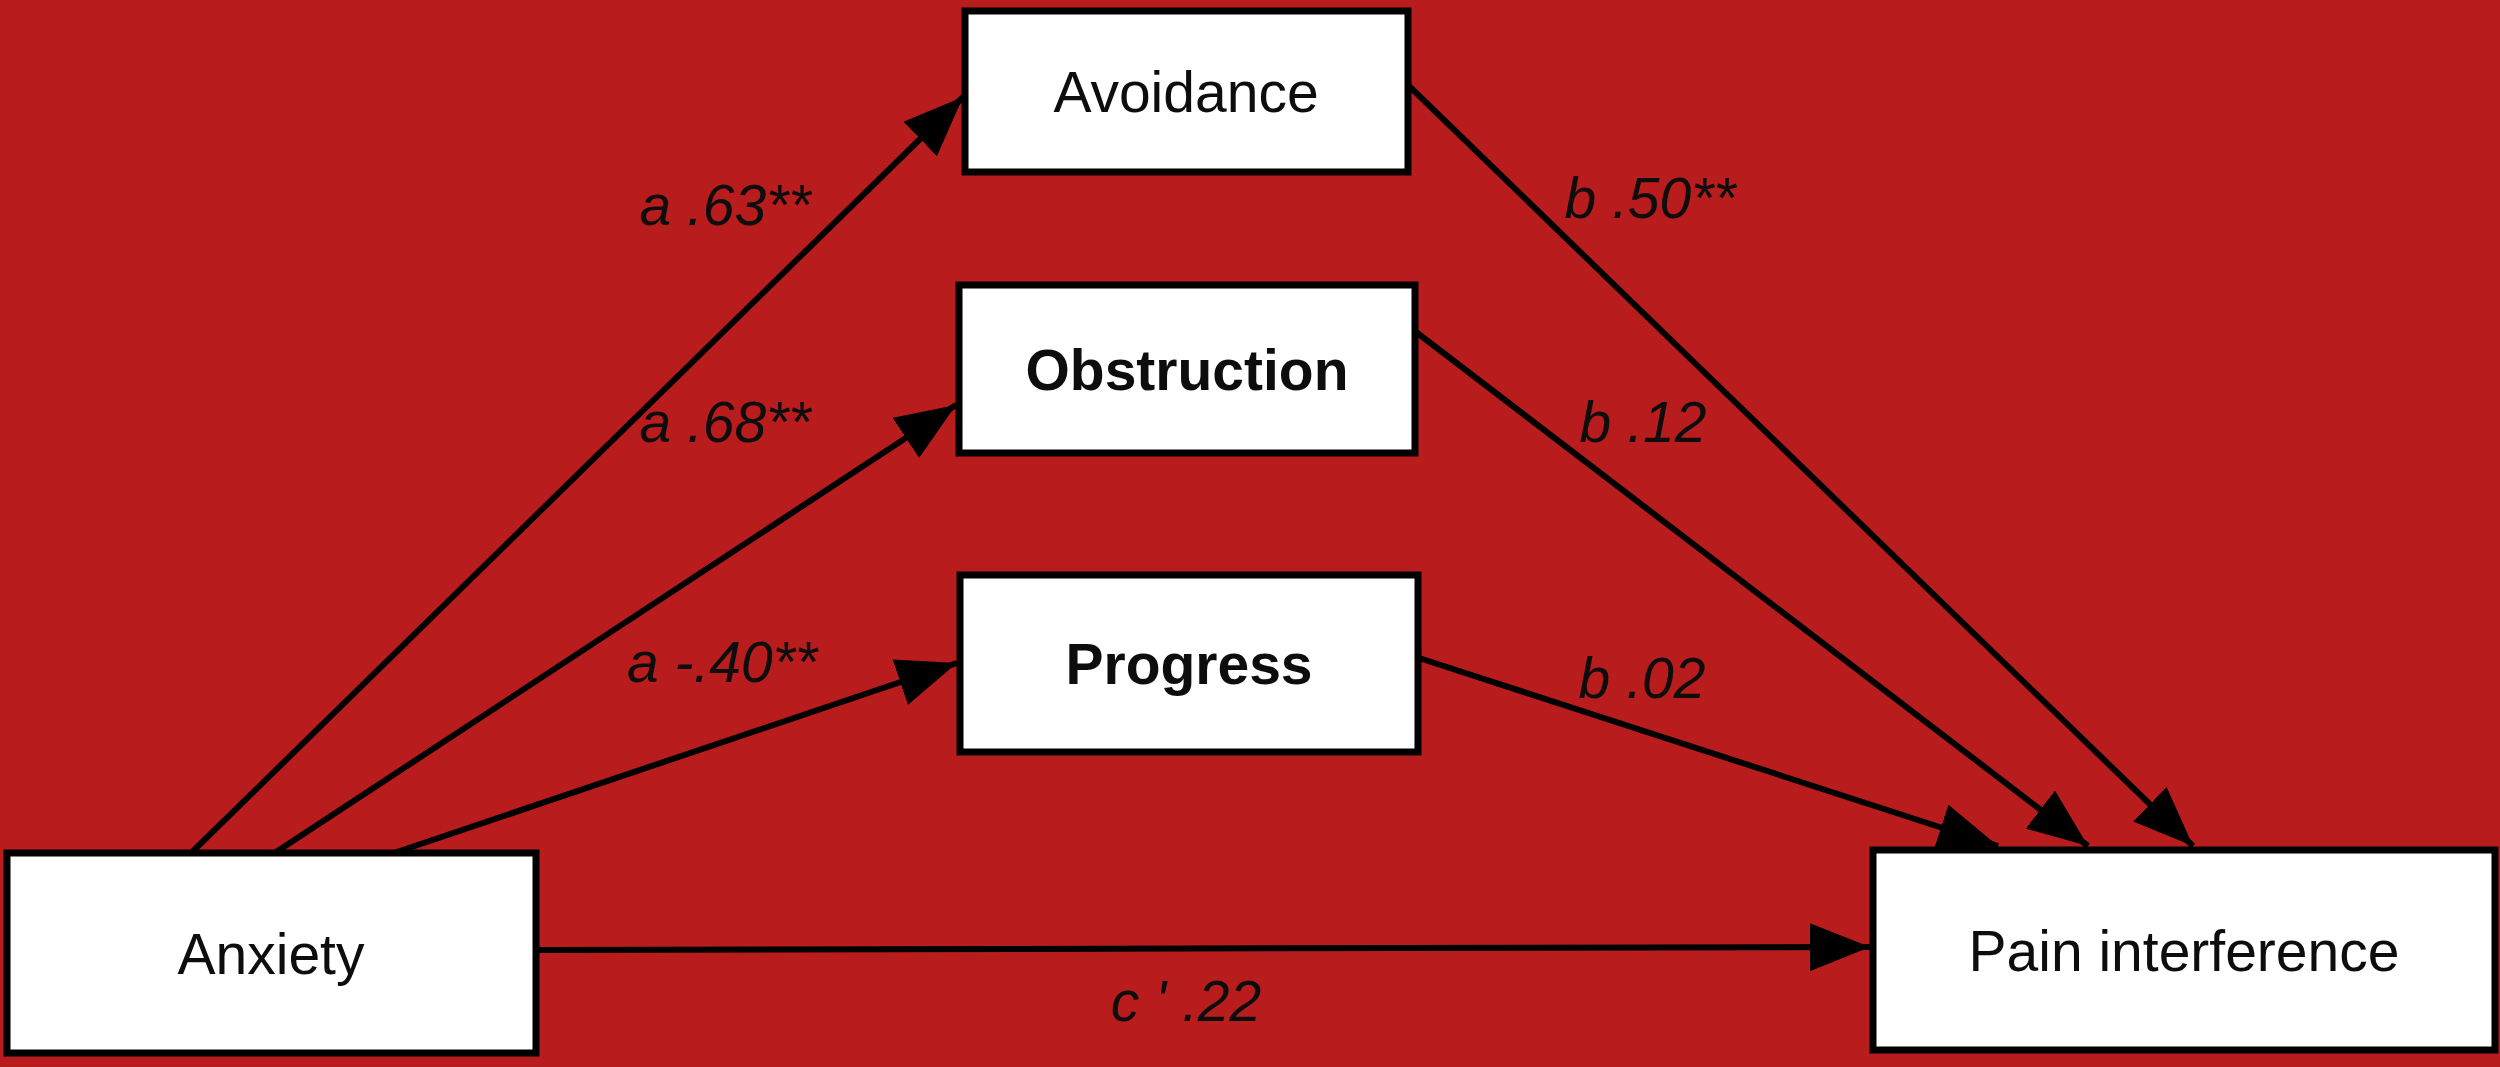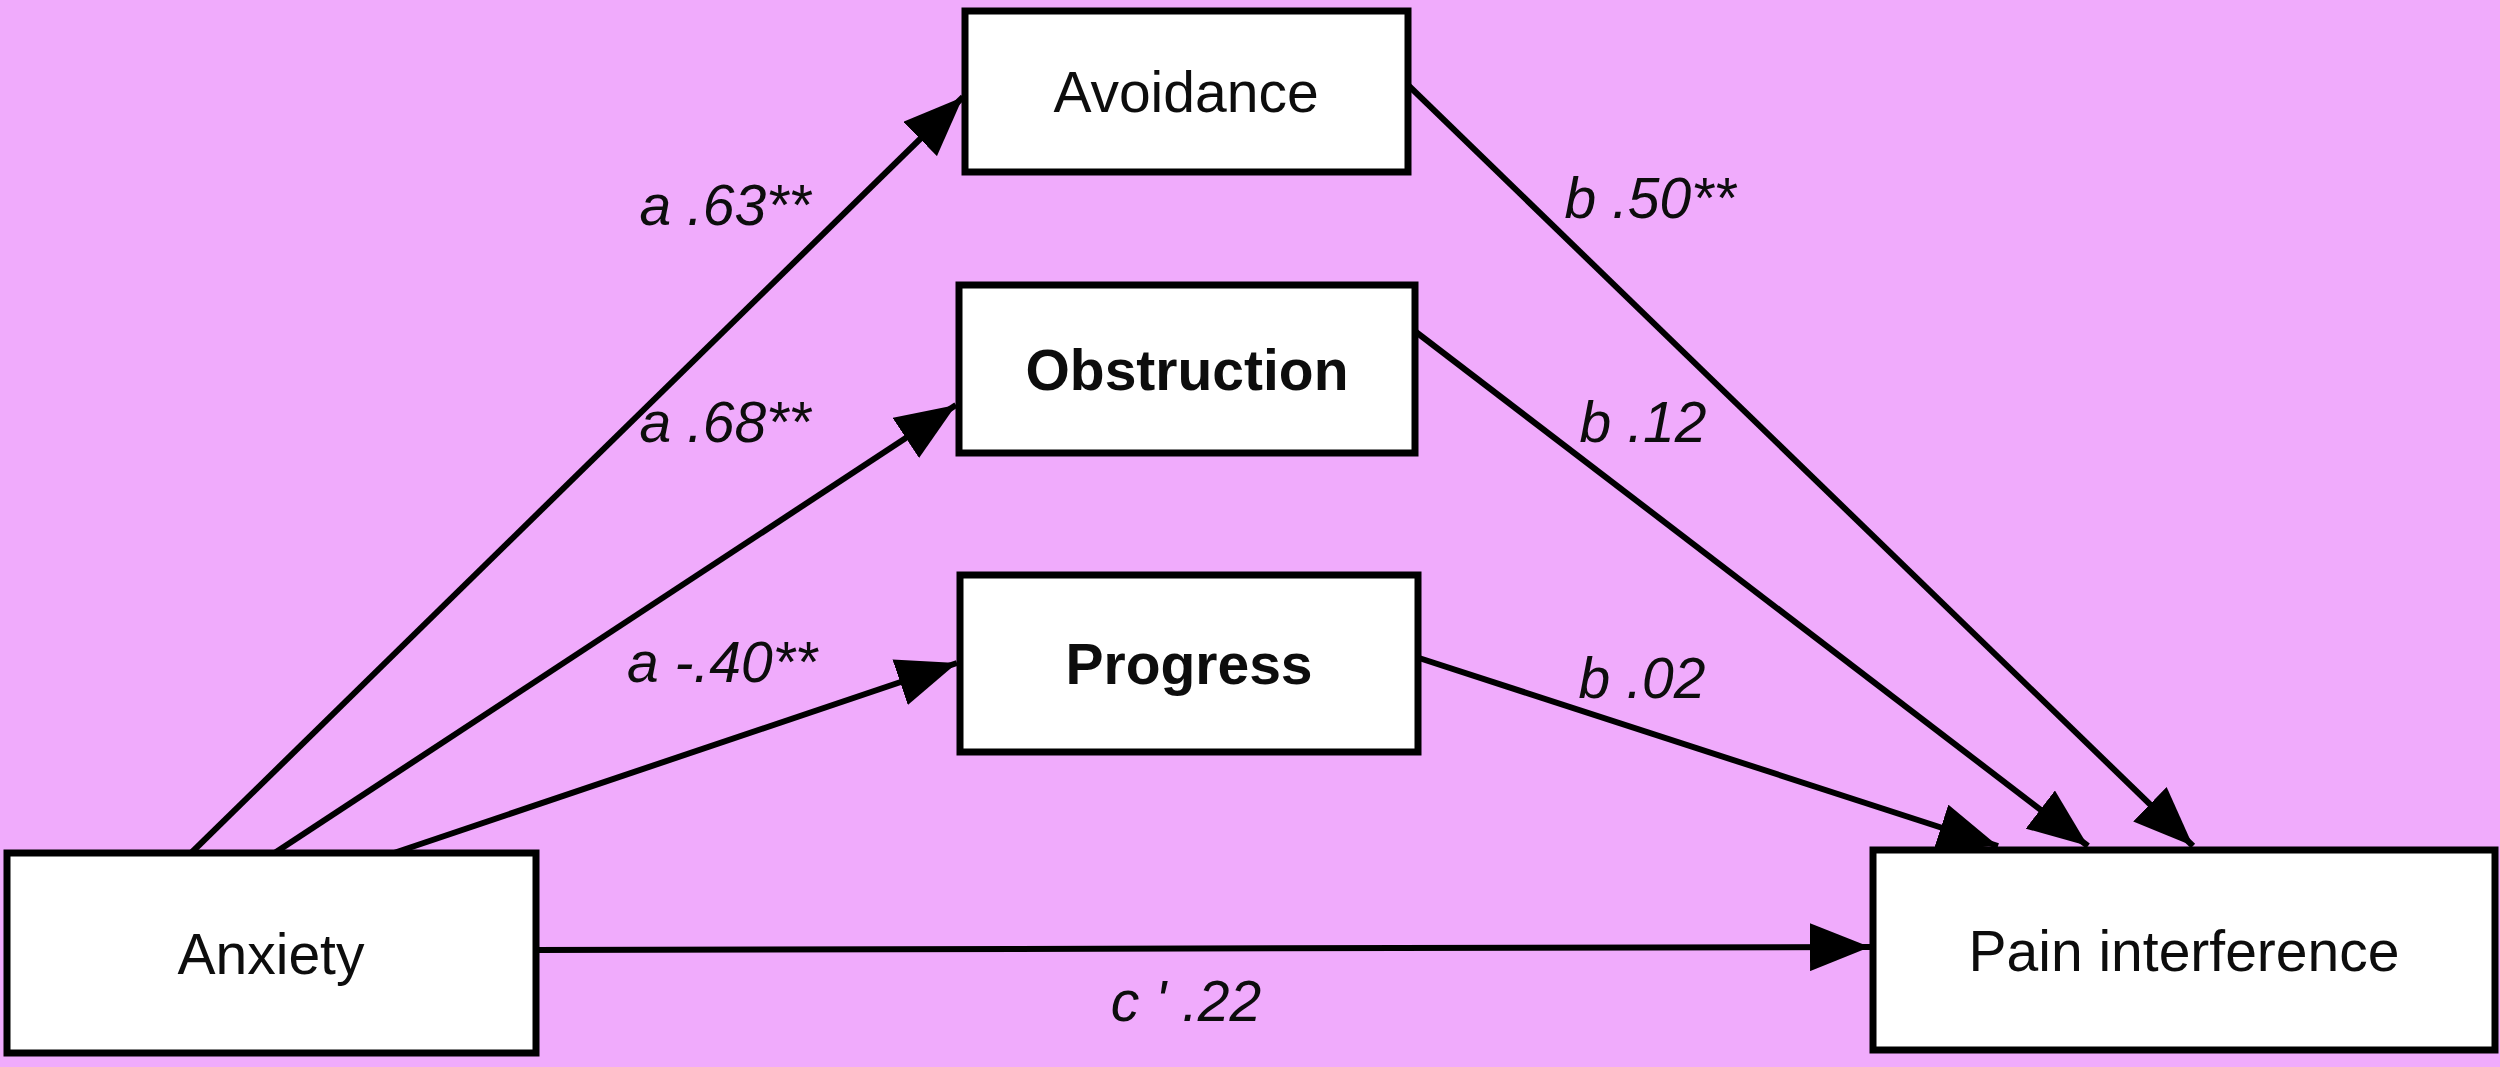--- a/index.html
+++ b/index.html
@@ -1,20 +1,20 @@
 <!DOCTYPE html>
 <html><head>
 <meta charset="utf-8">
 <style>
   html, body { margin: 0; padding: 0; background: #ffffff; }
   .canvas {
     position: relative;
     width: 2500px;
     height: 1067px;
-    background: #f0abfc;
+    background: #b91c1c;
     font-family: "Liberation Sans", sans-serif;
   }
   svg { display: block; }
   .node-rect {
     fill: #ffffff;
     stroke: #000000;
     stroke-width: 7;
   }
   .node-label {
     font-family: "Liberation Sans", sans-serif;

